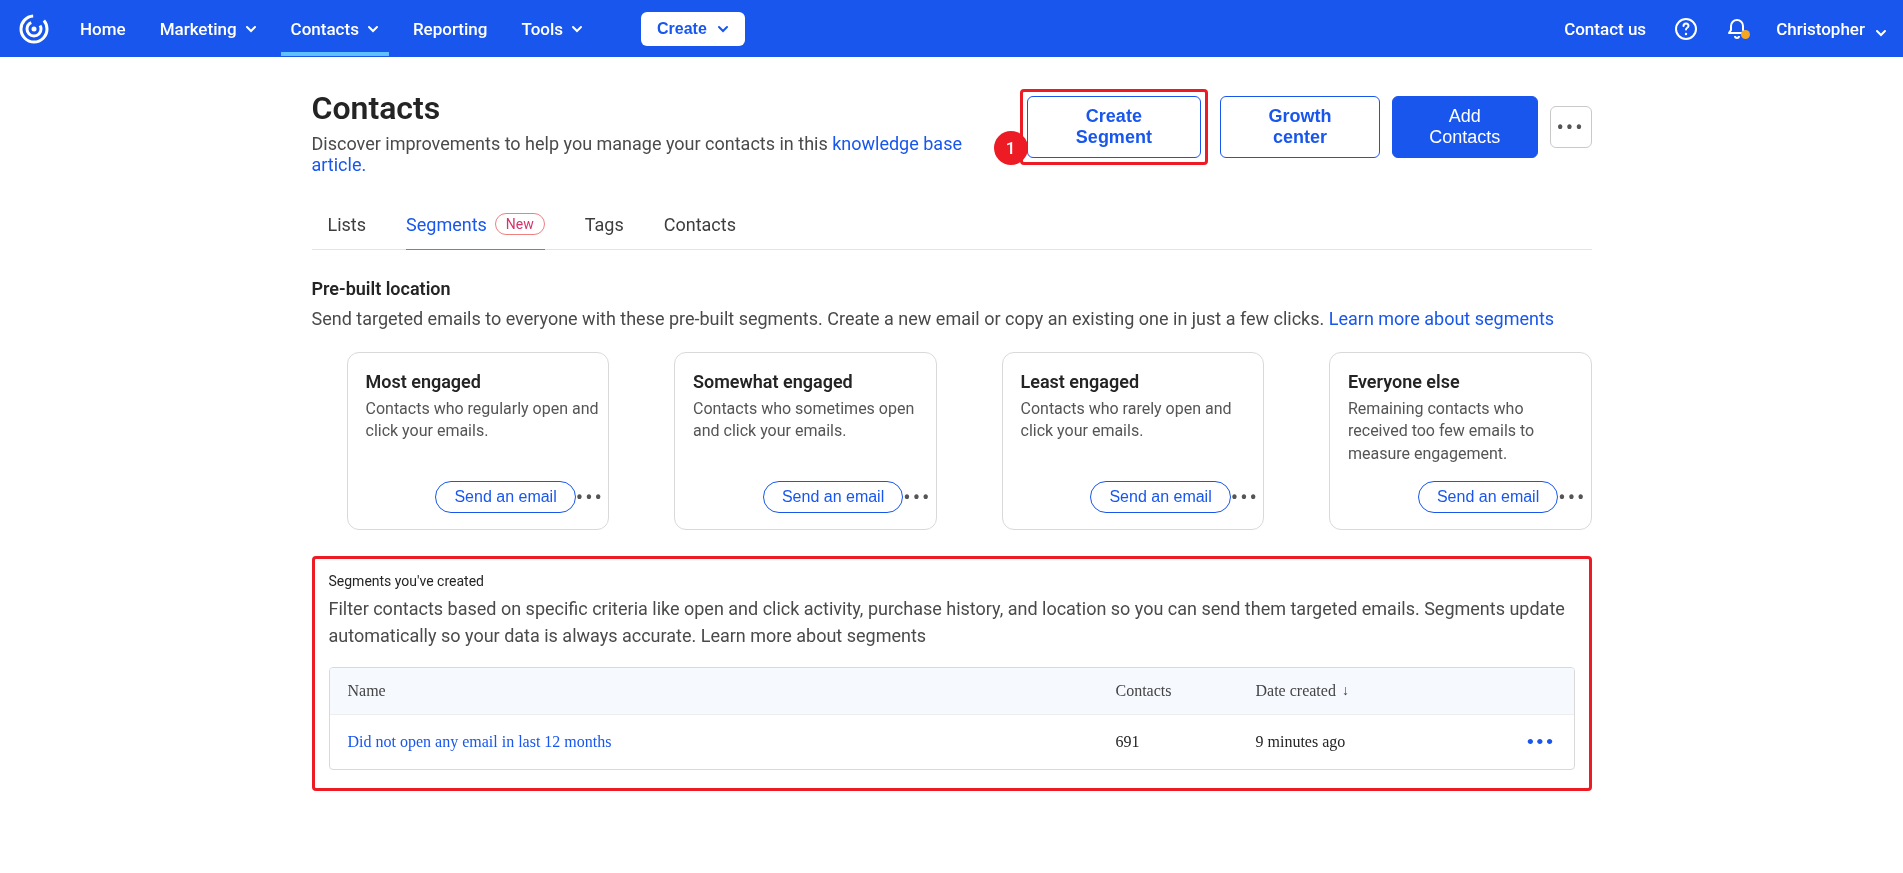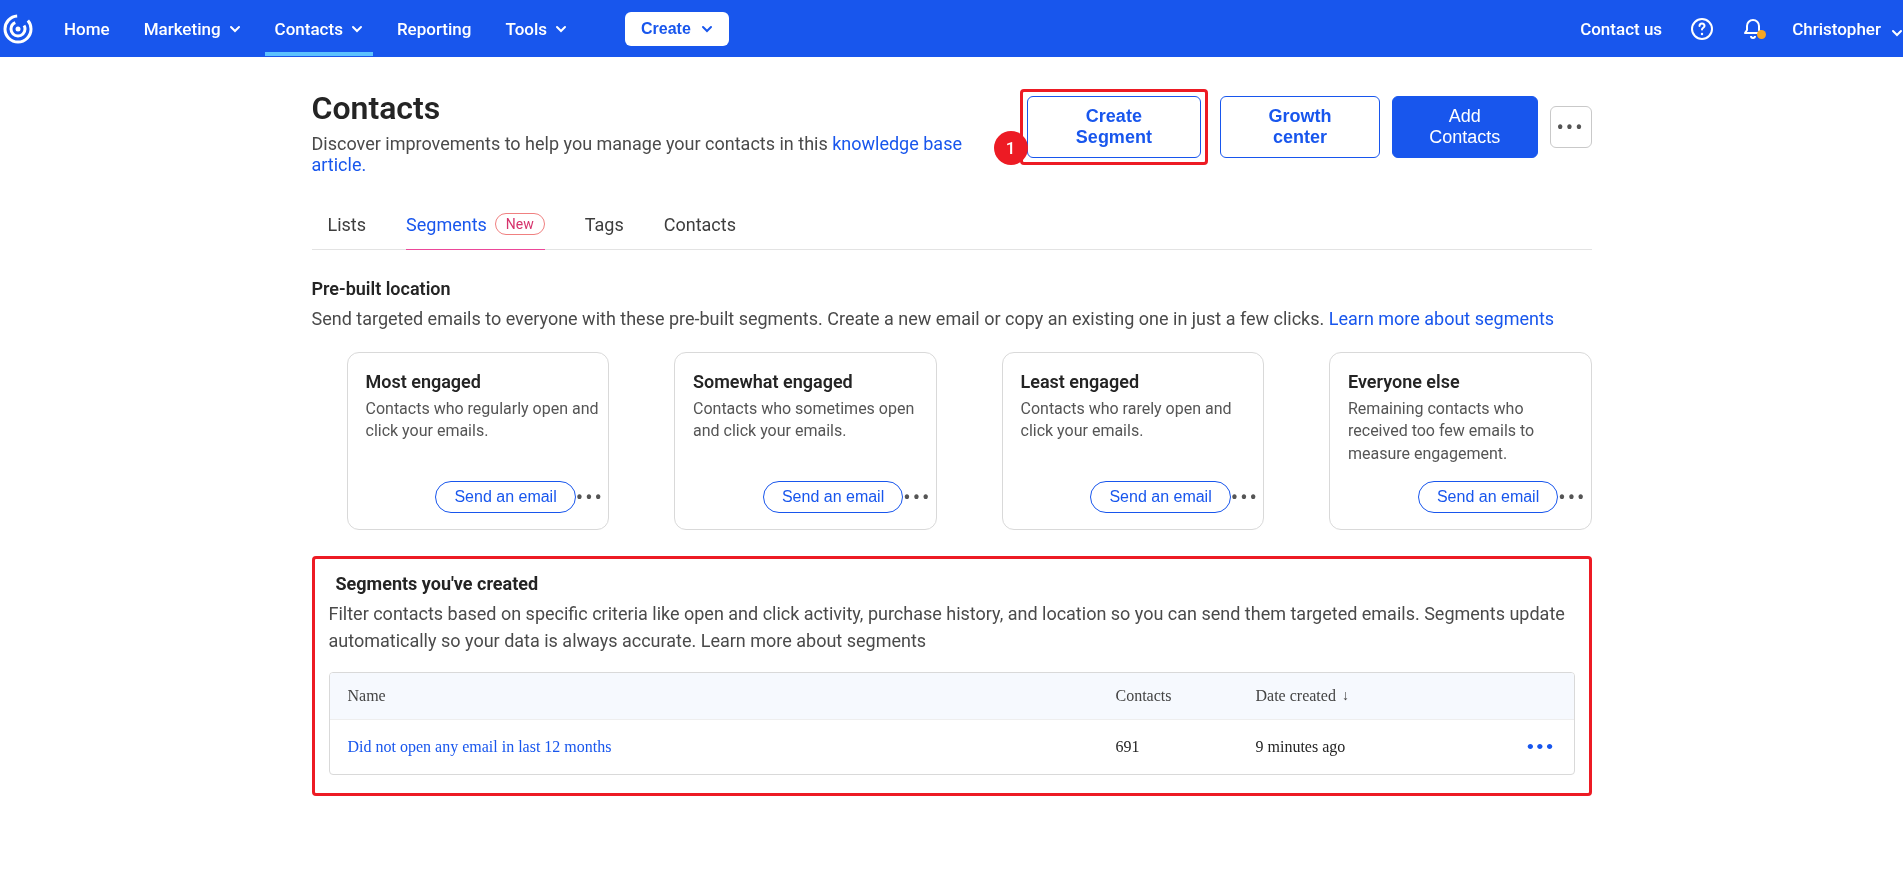--- a/index.html
+++ b/index.html
@@ -1,18 +1,18 @@
 <!DOCTYPE html>
 <html><head>
 <meta charset="utf-8">
 <style>
   * { box-sizing: border-box; margin: 0; padding: 0; }
   body { font-family: -apple-system, BlinkMacSystemFont, "Segoe UI", Roboto, Helvetica, Arial, sans-serif; color: #242424; background:#fff; }
   
-  .topnav { background:#1856ED; color:#fff; display:flex; align-items:center; height:57px; padding:0 0; }
+  .topnav { background:#1856ED; color:#fff; display:flex; align-items:center; height:57px; padding:0 16px; }
   .logo { width:36px; height:36px; margin-right:28px; display:flex; align-items:center; justify-content:center; }
   .nav-left { display:flex; align-items:center; gap:34px; }
   .nav-item { display:flex; align-items:center; gap:8px; font-size:17px; font-weight:500; cursor:pointer; }
   .nav-item.active { position:relative; }
   .nav-item.active::after { content:""; position:absolute; left:-10px; right:-10px; bottom:-17px; height:4px; background:#5dc2ff; }
   .chev { width:12px; height:12px; }
   .create-btn { margin-left:24px; background:#fff; color:#1856ED; border:none; border-radius:6px; padding:8px 16px; font-size:16px; font-weight:600; display:flex; align-items:center; gap:10px; cursor:pointer; }
   .nav-right { margin-left:auto; display:flex; align-items:center; gap:28px; }
   .nav-right .nav-link { font-size:17px; font-weight:500; cursor:pointer; }
   .icon-btn { position:relative; cursor:pointer; display:flex; align-items:center; justify-content:center; }
@@ -48,21 +48,21 @@
   .cards { display:grid; grid-template-columns:repeat(4, 1fr); gap:30px; margin-top:20px; }
   .card { border:1px solid #d9d9d9; border-radius:12px; padding:18px 4px 16px 18px; display:flex; flex-direction:column; min-height:164px;margin-left:35px; }
   .card h4 { font-size:18px; font-weight:600; color:#242424; }
   .card p { font-size:16px; color:#555; margin-top:6px; line-height:1.4; }
   .card .card-actions { margin-top:auto; display:flex; align-items:center; justify-content:flex-end; padding-top:16px; }
   .pill-btn { border:1px solid #1856ED; color:#1856ED; background:#fff; border-radius:999px; padding:6px 18px; font-size:16px; cursor:pointer; }
   .dots { color:#555; font-size:22px; letter-spacing:2px; cursor:pointer; }
 
   
   .annot-section { border:3px solid #ED1B24; border-radius:4px; padding:14px 14px 18px 14px; margin-top:26px; }
-  .annot-section h3 { font-size:18px; font-weight:700;margin-left:7px; }
+  .annot-section h3 { font-size:14px; font-weight:400; }
   .annot-section p.desc { font-size:18px; color:#4a4a4a; margin-top:6px; line-height:1.5; }
 
   .table { border:1px solid #d9d9d9; border-radius:4px; margin-top:18px; overflow:hidden;font-family:Liberation Serif, serif; }
   .thead { background:#f6f9fe; display:grid; grid-template-columns: 1fr 140px 240px 60px; padding:14px 18px; font-size:16px; color:#444; }
   .thead .th { display:flex; align-items:center; gap:6px; }
   .trow { display:grid; grid-template-columns: 1fr 140px 240px 60px; padding:14px 18px; font-size:16px; border-top:1px solid #eee; align-items:center; }
   .trow a { color:#1856ED; text-decoration:none; cursor:pointer; }
   .row-dots { color:#1856ED; font-size:22px; letter-spacing:2px; cursor:pointer; text-align:right; }
   .sort-arrow { font-size:14px; }
 

